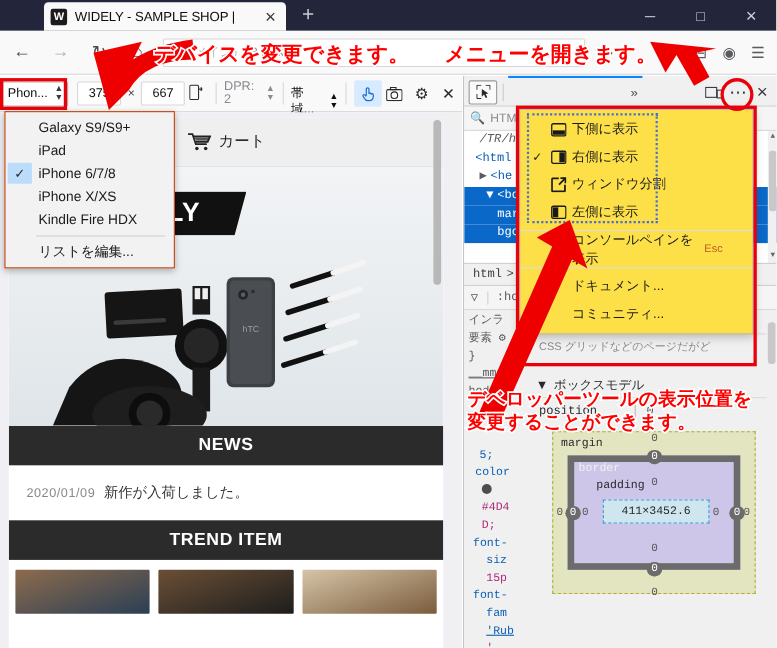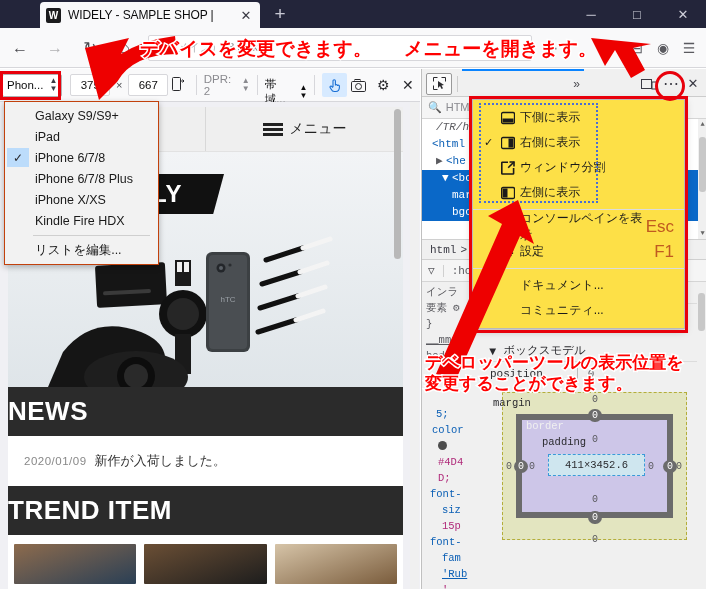--- a/index.html
+++ b/index.html
@@ -113,21 +113,21 @@
   .shop-nav .cell:last-child { border-right:none; }
   .hero { position:relative; height:235px; background:#eef1f3; overflow:hidden;}
   .logoflag {
     position:absolute; left:36px; top:22px; width:180px; height:40px;
     background:#111; color:#fff; font-size:24px; font-weight:bold; letter-spacing:1px;
     display:flex; align-items:center; justify-content:center;
     clip-path: polygon(0 0, 100% 0, 94% 100%, 0 100%);
   }
   .photo { position:absolute; left:0; top:0; width:100%; height:100%; }
   .sec-head {
-    background:#2b2b2b; color:#fff; font-size:26px;
+    background:#2b2b2b; color:#fff; text-align:center; font-size:16px;
     font-weight:bold; padding:9px 0; letter-spacing:0.5px;
   }
   .news-row { padding:16px 16px; font-size:13px; color:#333; }
   .news-row .date { color:#888; font-size:11.5px; margin-right:8px; letter-spacing:0.5px;}
   .trend-grid { display:flex; gap:8px; padding:9px 6px 0 6px; }
   .trend-grid .ti { flex:1 1 0; height:40px; border-radius:1px; }
   .pg-scroll {
     position:absolute; right:2px; top:2px; width:7px; height:150px;
     background:#b8b8b8; border-radius:4px;
   }
@@ -242,21 +242,21 @@
     position:absolute; left:22px; top:6px; width:185px; height:148px;
     border:1px dashed #b3ad3a; background:#e3e5c0;
   }
   .bm-border {
     position:absolute; left:36px; top:28px; width:157px; height:104px;
     border:6px solid #6b6b6b; background:#cdc6e8;
   }
   .bm-padding-label, .bm-margin-label, .bm-border-label {
     position:absolute; font-family:"Liberation Mono", monospace; font-size:10.5px; color:#2a2a2e;
   }
-  .bm-margin-label { left:13px; top:11px;}
+  .bm-margin-label { left:30px; top:11px;}
   .bm-border-label { left:46px; top:34px; color:#f0f0f0;}
   .bm-padding-label { left:62px; top:50px;}
   .bm-content {
     position:absolute; left:68px; top:68px; width:97px; height:22px;
     border:1px dashed #3a9ad9; background:#cfe6ef; display:flex;
     align-items:center; justify-content:center;
     font-family:"Liberation Mono", monospace; font-size:10.5px; color:#2a2a2e;
   }
   .bm-n { position:absolute; font-family:"Liberation Mono", monospace; font-size:10px; color:#5a5a5f;}
   .bm-pill { position:absolute; background:#6b6b6b; color:#fff; border-radius:7px;
@@ -272,21 +272,21 @@
     z-index:60; padding:5px 0;
   }
   .ctx-it {
     height:25px; display:flex; align-items:center; font-size:12px; color:#1a1a1a;
     padding-left:8px; cursor:pointer; position:relative;
   }
   .ctx-chk { width:15px; text-align:center; font-size:11px; color:#1a1a1a;}
   .ctx-ic { width:24px; display:flex; align-items:center; justify-content:center;
             font-size:13px; color:#1a1a1a;}
   .ctx-lb { flex:1 1 auto; }
-  .ctx-key { color:#c05a20; font-size:17px; padding-right:10px;}
+  .ctx-key { color:#c05a20; font-size:10px; padding-right:27px;}
   .ctx-div { height:1px; background:#dcdcdc; margin:4px 0;}
   .ctx-it.plain { padding-left:47px; }
 
   
   .dotring {
     position:absolute; left:479px; top:103px; width:119px; height:100px;
     border:2px dotted #4a6fd4; pointer-events:none; z-index:61;
   }
   
   .redframe {
@@ -397,28 +397,20 @@
       <div class="shop-nav">
         <div class="cell">
           <svg width="22" height="17" viewBox="0 0 22 17">
               <path d="M1 1 h4 l3 9 h10" stroke="#222" stroke-width="1.6" fill="none"></path>
               <path d="M6 3 h15 l-2.2 5 h-11" stroke="#222" stroke-width="1.6" fill="none"></path>
               <path d="M7 4.6 h13 M8 6.2 h11.5" stroke="#222" stroke-width="1.2"></path>
               <circle cx="9" cy="14" r="1.6" fill="#222"></circle>
               <circle cx="17" cy="14" r="1.6" fill="#222"></circle>
             </svg>
           <span>カート</span>
-        </div>
-        <div class="cell">
-          <svg width="20" height="15" viewBox="0 0 20 15">
-              <rect y="1" width="20" height="3" fill="#222"></rect>
-              <rect y="6" width="20" height="3" fill="#222"></rect>
-              <rect y="11" width="20" height="3" fill="#222"></rect>
-            </svg>
-          <span>メニュー</span>
         </div>
       </div>
 
       <div class="hero">
         <svg class="photo" viewBox="0 0 395 235" preserveAspectRatio="none">
           <defs>
             <linearGradient id="bg" x1="0" y1="0" x2="0" y2="1">
               <stop offset="0" stop-color="#f2f4f6"></stop>
                 <stop offset="1" stop-color="#dfe5e9"></stop>
             </linearGradient>
@@ -484,23 +476,20 @@
     <div class="it">
         <span>Galaxy S9/S9+</span>
       </div>
     <div class="it">
         <span>iPad</span>
       </div>
     <div class="it checked">
       <span class="chk">✓</span>
       <span>iPhone 6/7/8</span>
     </div>
-    <div class="it">
-        <span>iPhone 6/7/8 Plus</span>
-      </div>
     <div class="it">
         <span>iPhone X/XS</span>
       </div>
     <div class="it">
         <span>Kindle Fire HDX</span>
       </div>
     <div class="divider"></div>
     <div class="it">
         <span>リストを編集...</span>
       </div>
@@ -678,26 +667,20 @@
       </span>
       <span class="ctx-lb">左側に表示</span>
     </div>
 
     <div class="ctx-div"></div>
 
     <div class="ctx-it plain">
       <span class="ctx-lb">コンソールペインを表示</span>
       <span class="ctx-key">Esc</span>
     </div>
-    <div class="ctx-it">
-      <span class="ctx-chk"></span>
-      <span class="ctx-ic" style="font-size:15px">⚙</span>
-      <span class="ctx-lb">設定</span>
-      <span class="ctx-key">F1</span>
-    </div>
 
     <div class="ctx-div"></div>
 
     <div class="ctx-it plain">
       <span class="ctx-lb">ドキュメント...</span>
     </div>
     <div class="ctx-it plain">
       <span class="ctx-lb">コミュニティ...</span>
     </div>
   </div>

